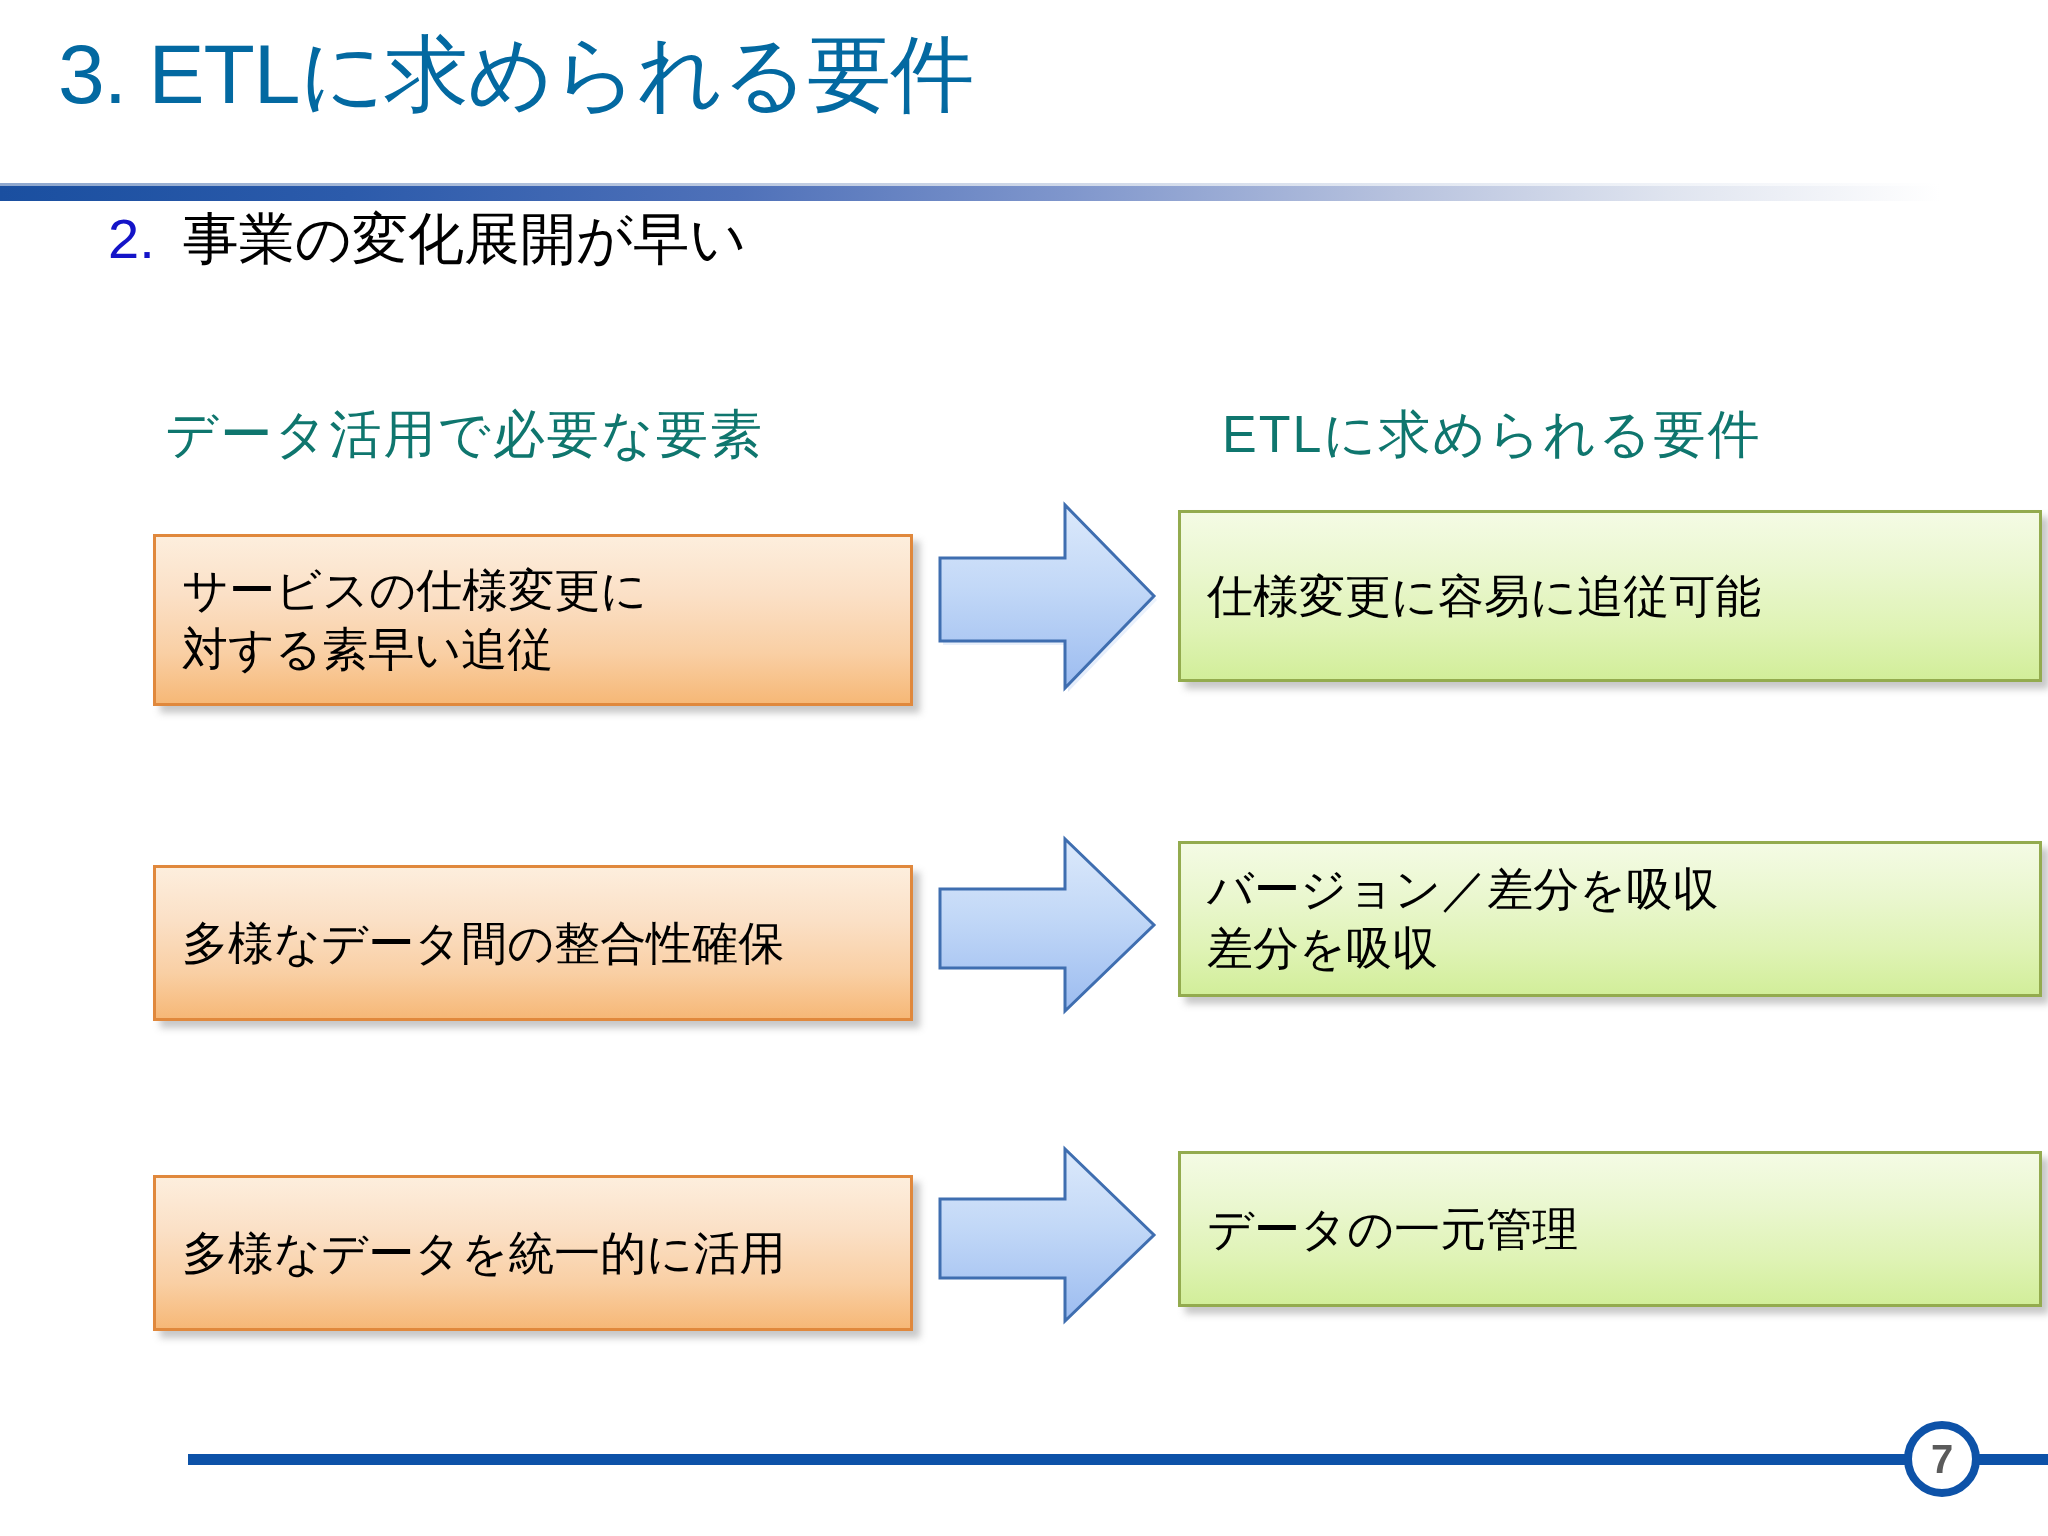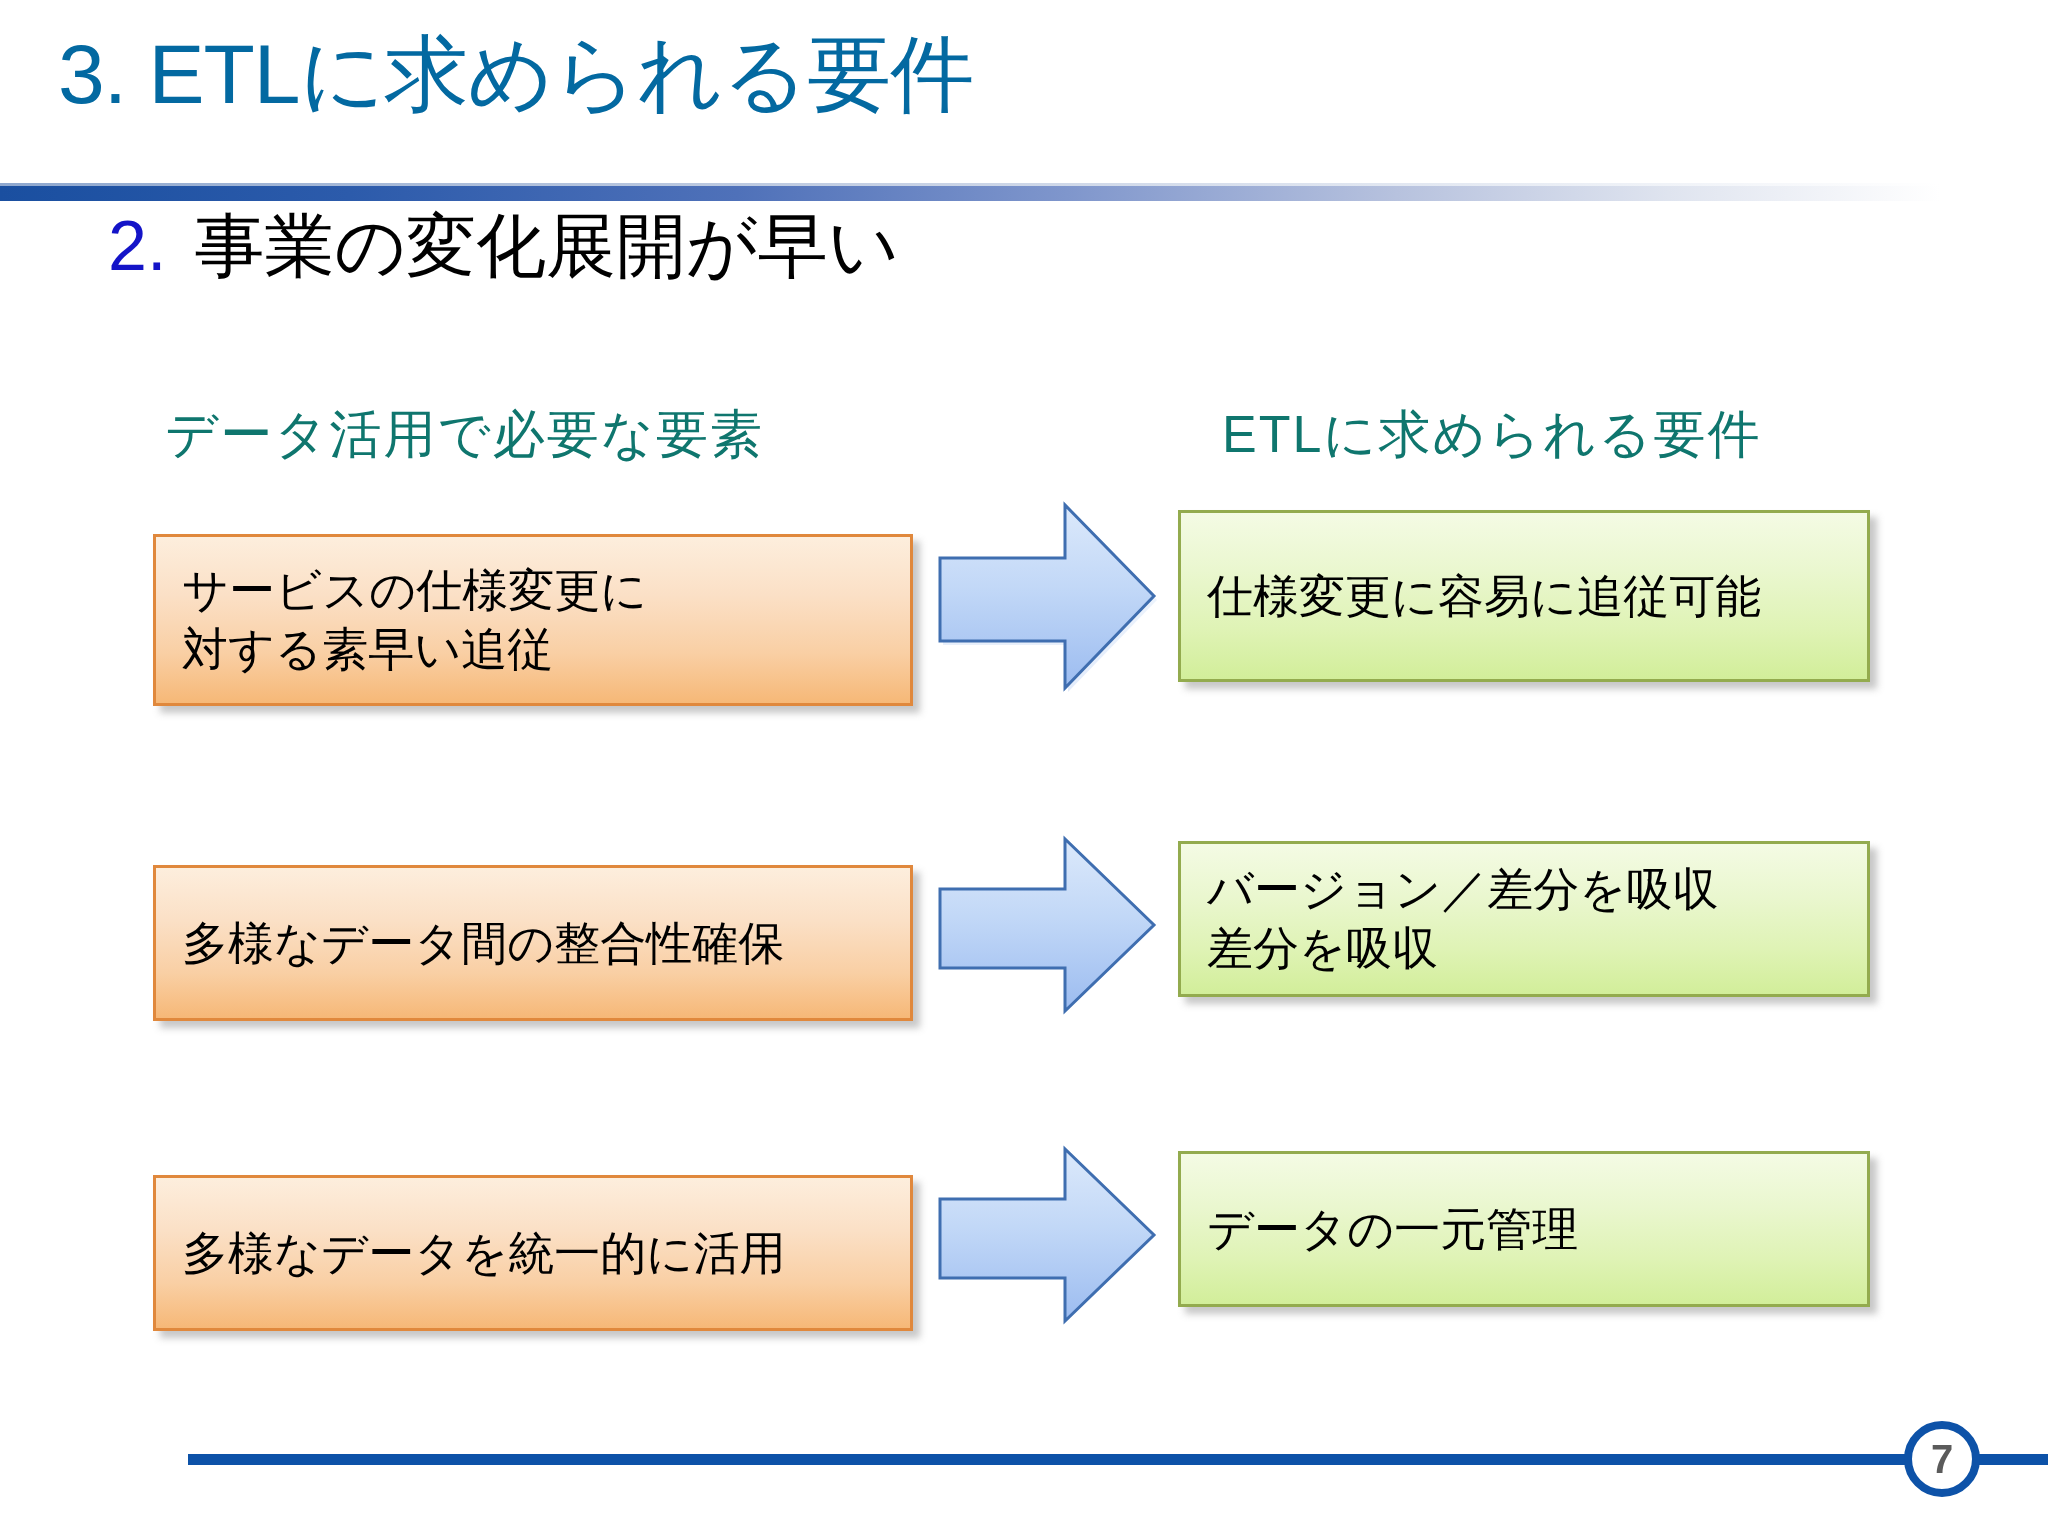--- a/index.html
+++ b/index.html
@@ -52,21 +52,21 @@
     height: 3px;
     background: linear-gradient(to right,
         #8fa8cf 0%, #c5d0e4 45%, #ffffff 100%);
   }
 
   
   .subtitle {
     position: absolute;
     left: 108px;
     top: 208px;
-    font-size: 70px;
+    font-size: 56px;
     line-height: 1.1;
     white-space: nowrap;
     color: #000000;
   }
   .subtitle .num {
     color: #1414c8;
     margin-right: 28px;
   }
 
   
@@ -104,21 +104,21 @@
     border: 3px solid #e0883c;
     background: linear-gradient(to bottom,
         #fdeedd 0%,
         #fbe0c6 35%,
         #f9cfa4 70%,
         #f6b877 100%);
     margin-top: 24px;
   }
   .card.green {
     left: 1178px;
-    width: 692px;
+    width: 864px;
     border: 3px solid #93ab4e;
     background: linear-gradient(to bottom,
         #f4fbe4 0%,
         #eaf7cf 35%,
         #dff3b5 70%,
         #d2ee9a 100%);
   }
 
   .card .card-text {
     padding: 0 26px;

